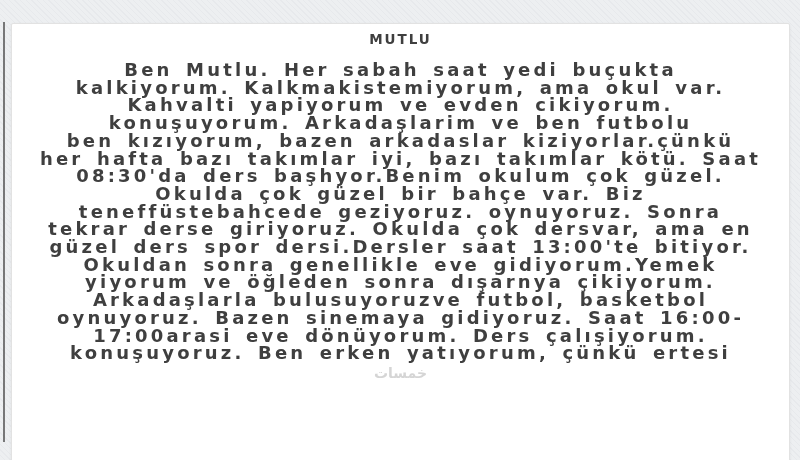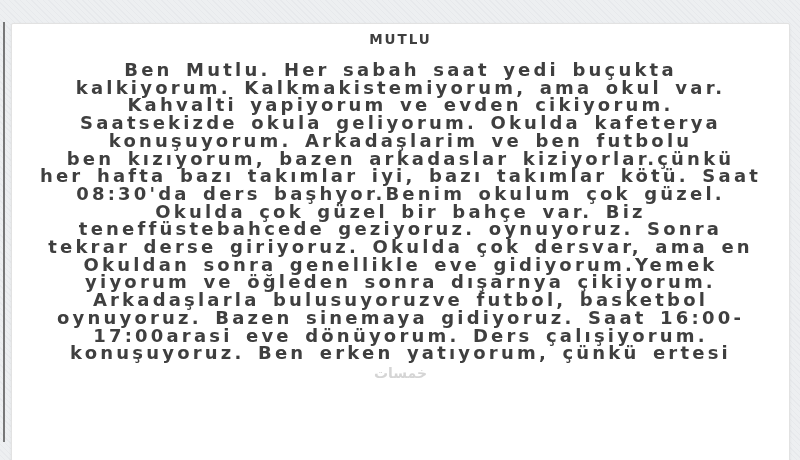--- a/index.html
+++ b/index.html
@@ -71,28 +71,28 @@
 
 <div class="edge-line"></div>
 
 <div class="card">
   <div class="doc-title">MUTLU</div>
 
   <div class="doc-body">
       <div class="line">Ben Mutlu. Her sabah saat yedi buçukta</div>
       <div class="line">kalkiyorum. Kalkmakistemiyorum, ama okul var.</div>
       <div class="line">Kahvalti yapiyorum ve evden cikiyorum.</div>
-      <div class="line">Saatsekizde okula geliyorum. Okulda kafeterya</div>
       <div class="line">konuşuyorum. Arkadaşlarim ve ben futbolu</div>
       <div class="line">ben kızıyorum, bazen arkadaslar kiziyorlar.çünkü</div>
       <div class="line">her hafta bazı takımlar iyi, bazı takımlar kötü. Saat</div>
       <div class="line">08:30'da ders başhyor.Benim okulum çok güzel.</div>
       <div class="line">Okulda çok güzel bir bahçe var. Biz</div>
       <div class="line">teneffüstebahcede geziyoruz. oynuyoruz. Sonra</div>
       <div class="line">tekrar derse giriyoruz. Okulda çok dersvar, ama en</div>
+      <div class="line">güzel ders spor dersi.Dersler saat 13:00'te bitiyor.</div>
       <div class="line">Okuldan sonra genellikle eve gidiyorum.Yemek</div>
       <div class="line">yiyorum ve öğleden sonra dışarnya çikiyorum.</div>
       <div class="line">Arkadaşlarla bulusuyoruzve futbol, basketbol</div>
       <div class="line">oynuyoruz. Bazen sinemaya gidiyoruz. Saat 16:00-</div>
       <div class="line">17:00arasi eve dönüyorum. Ders çalışiyorum.</div>
       <div class="line">konuşuyoruz. Ben erken yatıyorum, çünkü ertesi</div>
     </div>
 
   <div class="watermark">خمسات</div>
 </div>

